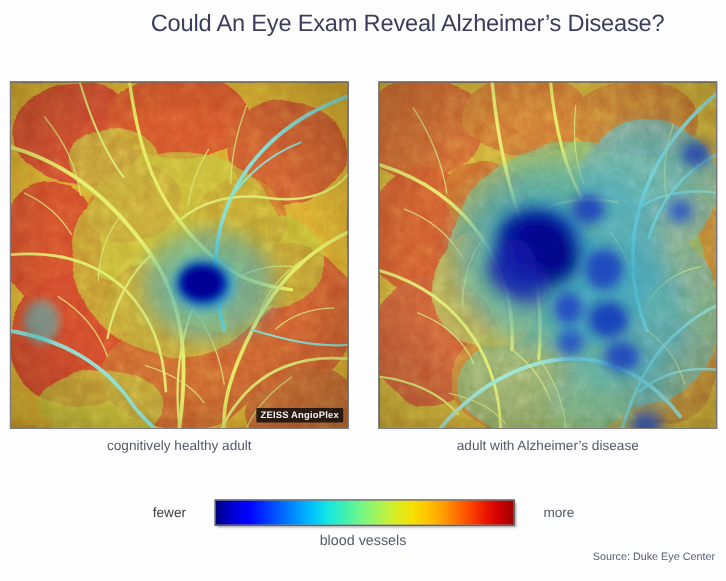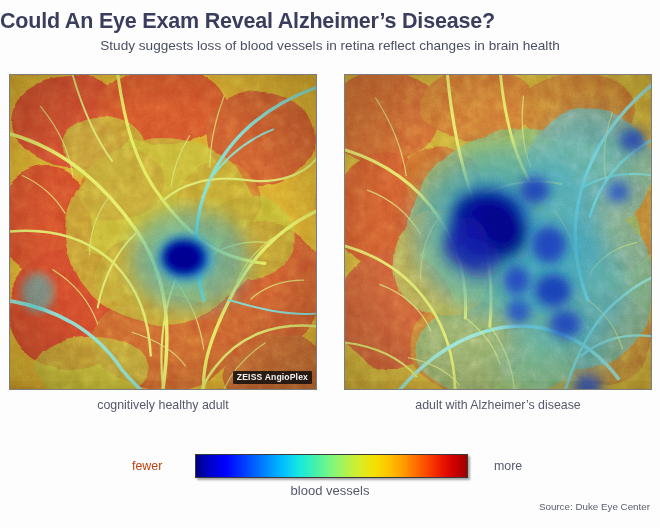--- a/index.html
+++ b/index.html
@@ -21,23 +21,23 @@
     height: 528px;
     background: #fdfdfd;
   }
 
   
   .headline {
     position: absolute;
     top: 8px;
     left: 0;
     width: 604px;
-    text-align: left;
+    text-align: right;
     font-size: 21.5px;
-    font-weight: bold;
+    font-weight: normal;
     color: #3a3e5c;
     letter-spacing: -0.2px;
     line-height: 26px;
   }
   .subhead {
     position: absolute;
     top: 37px;
     left: 0;
     width: 660px;
     text-align: center;
@@ -135,26 +135,26 @@
       #ffa000  76%,
       #ff7000  81%,
       #fa4000  86%,
       #ea1400  91%,
       #d00000  95%,
       #9e0000 100%);
     box-shadow: 2px 2px 2px rgba(0,0,0,0.35);
   }
   .legend-fewer {
     position: absolute;
-    left: 132px;
+    left: 120px;
     top: 459px;
     width: 68px;
-    text-align: left;
+    text-align: center;
     font-size: 12.4px;
-    color: #c2410c;
+    color: #404040;
   }
   .legend-more {
     position: absolute;
     left: 476px;
     top: 459px;
     width: 70px;
     text-align: left;
     font-size: 12.4px;
     color: #55596b;
     padding-left: 18px;
@@ -177,21 +177,20 @@
     font-size: 9.8px;
     color: #5a5e70;
   }
 </style>
 </head>
 <body>
 
 <div class="infographic">
 
   <div class="headline">Could An Eye Exam Reveal Alzheimer’s Disease?</div>
-  <div class="subhead">Study suggests loss of blood vessels in retina reflect changes in brain health</div>
 
   <div class="panel panel-left">
     <div class="scan">
       <svg class="scan-svg" viewBox="0 0 300 300" preserveAspectRatio="none">
         <defs>
           <filter id="tex1" x="-10%" y="-10%" width="120%" height="120%">
             <feTurbulence type="fractalNoise" baseFrequency="0.085" numOctaves="4" seed="7" result="n"></feTurbulence>
             <feColorMatrix in="n" type="saturate" values="0"></feColorMatrix>
             <feComponentTransfer>
               <feFuncA type="linear" slope="0.85"></feFuncA>

